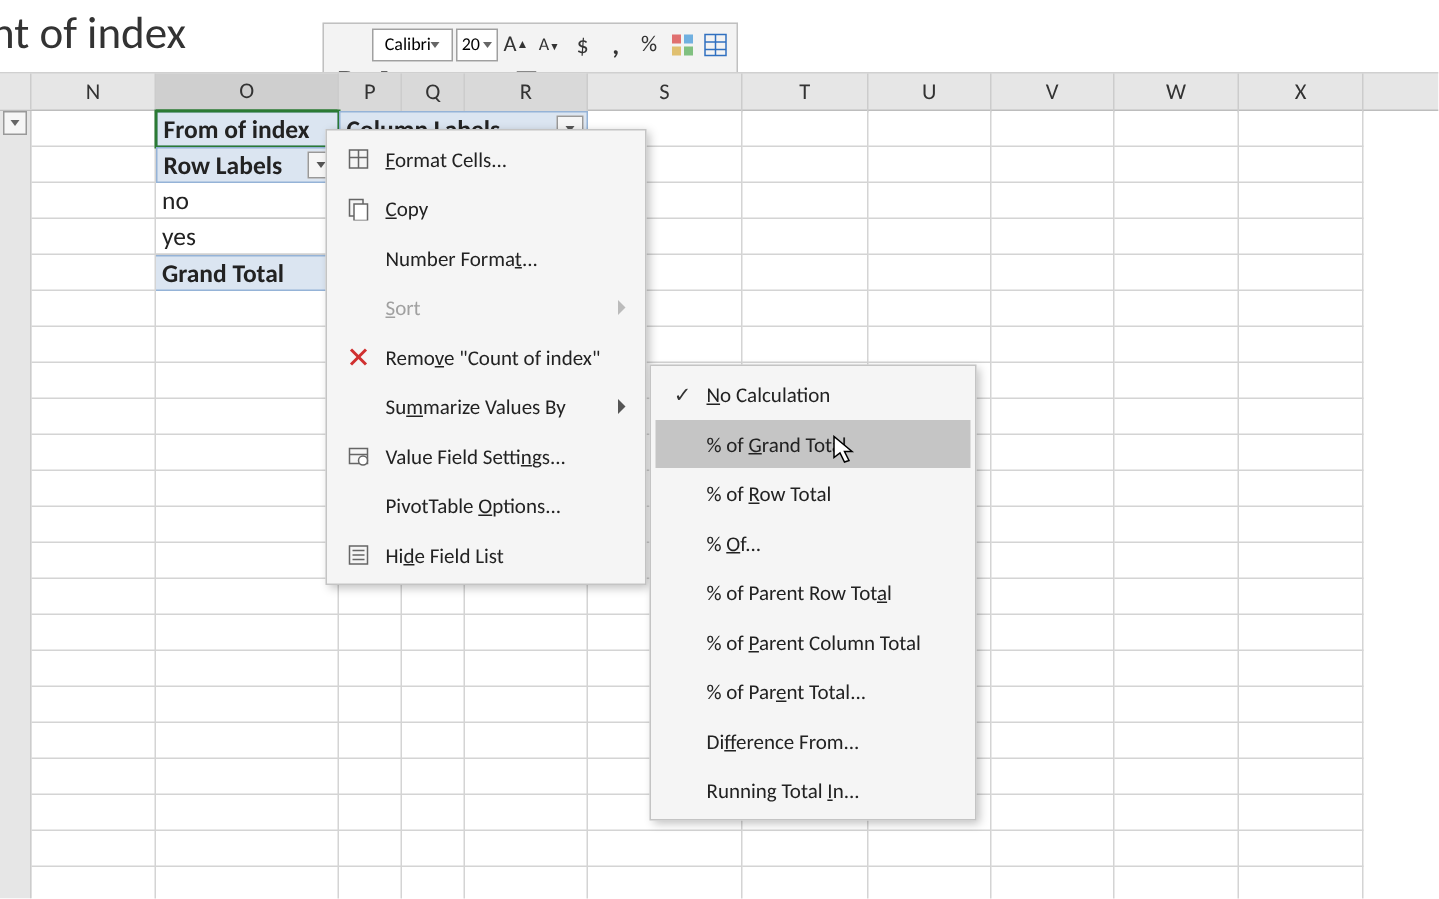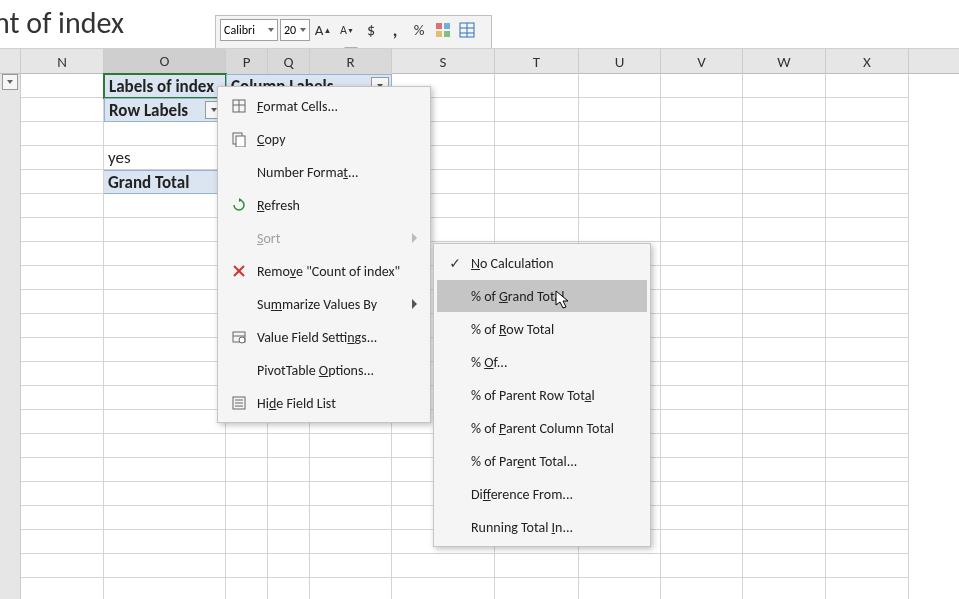--- a/index.html
+++ b/index.html
@@ -5,21 +5,21 @@
   * { box-sizing: border-box; margin: 0; padding: 0; font-family: "Segoe UI", Calibri, Arial, sans-serif; }
   html, body { width: 959px; height: 599px; overflow: hidden; background: #fff; }
   body { position: relative; }
 
   
   .title-frag { position: absolute; left: -6px; top: 4px; font-size: 30px; color: #333; font-weight: 400; }
 
   
   .mini-toolbar { position: absolute; left: 215px; top: 15px; width: 277px; height: 54px; background: #f3f3f3; border: 1px solid #c0c0c0; padding: 2px 4px; display: flex; flex-direction: column; }
   .mt-row { display: flex; align-items: center; height: 26px; gap: 2px; }
-  .mt-font { width: 58px; height: 22px; border: 1px solid #a0a0a0; background: #fff; font-size: 12px; padding: 1px 3px; display: flex; align-items: center; justify-content: space-between; }
+  .mt-font { width: 58px; height: 22px; border: 1px solid #a0a0a0; background: #fff; font-size: 12px; padding: 1px 3px; display: flex; align-items: center; justify-content: center; margin-left: 28px; }
   .mt-size { width: 30px; height: 22px; border: 1px solid #a0a0a0; background: #fff; font-size: 12px; padding: 1px 3px; display: flex; align-items: center; justify-content: space-between; }
   .mt-btn { width: 22px; height: 22px; display: flex; align-items: center; justify-content: center; font-size: 14px; color: #333; cursor: default; position: relative; }
   .mt-btn svg { display: block; }
   .caret { width: 0; height: 0; border-left: 3px solid transparent; border-right: 3px solid transparent; border-top: 4px solid #666; }
   .bold { font-weight: 700; font-family: "Times New Roman", serif; font-size: 16px; }
   .italic { font-style: italic; font-family: "Times New Roman", serif; font-size: 16px; }
 
   
   .colhdr { position: absolute; left: 0; top: 48px; right: 0; height: 26px; background: #e6e6e6; border-top: 1px solid #d0d0d0; border-bottom: 1px solid #bdbdbd; display: flex; }
   .colhdr .stub { width: 21px; border-right: 1px solid #ccc; background: #e6e6e6; }
@@ -398,29 +398,30 @@
       <div class="cell" style="left: 83px; top: 504px; width: 122px;"></div>
       <div class="cell" style="left: 205px; top: 504px; width: 42px;"></div>
       <div class="cell" style="left: 247px; top: 504px; width: 42px;"></div>
       <div class="cell" style="left: 289px; top: 504px; width: 82px;"></div>
       <div class="cell" style="left: 371px; top: 504px; width: 103px;"></div>
       <div class="cell" style="left: 474px; top: 504px; width: 84px;"></div>
       <div class="cell" style="left: 558px; top: 504px; width: 82px;"></div>
       <div class="cell" style="left: 640px; top: 504px; width: 82px;"></div>
       <div class="cell" style="left: 722px; top: 504px; width: 83px;"></div>
       <div class="cell" style="left: 805px; top: 504px; width: 83px;"></div>
-      <div class="cell pivot-hdr sel-cell" style="left: 83px; top: 0px; width: 122px;">Labels of index</div>
+      <div class="cell pivot-hdr sel-cell" style="left: 83px; top: 0px; width: 122px;">From of index</div>
       <div class="cell pivot-hdr" style="left: 205px; top: 0px; width: 166px;">Column Labels<div class="filter-btn">
           <span class="caret"></span>
         </div></div>
       <div class="cell pivot-hdr" style="left: 83px; top: 24px; width: 122px; text-align: right;">Row Labels<div class="filter-btn">
           <span class="caret"></span>
         </div></div>
       <div class="cell pivot-hdr" style="left: 289px; top: 24px; width: 82px;">Grand Total</div>
       <div class="cell pivot-hdr" style="left: 205px; top: 24px; width: 84px;"></div>
+      <div class="cell pivot-body" style="left: 83px; top: 48px; width: 122px;">no</div>
       <div class="cell pivot-body right" style="left: 289px; top: 48px; width: 82px;">77</div>
       <div class="cell pivot-body" style="left: 205px; top: 48px; width: 84px;"></div>
       <div class="cell pivot-body" style="left: 83px; top: 72px; width: 122px;">yes</div>
       <div class="cell pivot-body right" style="left: 289px; top: 72px; width: 82px;">469</div>
       <div class="cell pivot-body" style="left: 205px; top: 72px; width: 84px;"></div>
       <div class="cell pivot-total" style="left: 83px; top: 96px; width: 122px;">Grand Total</div>
       <div class="cell pivot-total" style="left: 205px; top: 96px; width: 84px;"></div>
       <div class="cell pivot-total right" style="left: 289px; top: 96px; width: 82px;">546</div>
     </div>
 </div>
@@ -442,29 +443,20 @@
           <rect x="2" y="2" width="9" height="11" fill="none" stroke="#666"></rect>
           <rect x="5" y="5" width="9" height="11" fill="#fff" stroke="#666"></rect>
         </svg>
       </span>
       <span class="lab"><span class="u">C</span>opy</span>
     </div>
     <div class="item">
       <span class="ico"></span>
       <span class="lab">Number Forma<span class="u">t</span>...</span>
     </div>
-    <div class="item">
-      <span class="ico">
-        <svg width="16" height="16">
-          <path d="M8 3 A5 5 0 1 1 3 8" fill="none" stroke="#2a8a3a" stroke-width="1.5"></path>
-          <path d="M8 1 L8 5 L11 3 Z" fill="#2a8a3a"></path>
-        </svg>
-      </span>
-      <span class="lab"><span class="u">R</span>efresh</span>
-    </div>
     <div class="item dis">
       <span class="ico"></span>
       <span class="lab"><span class="u">S</span>ort</span>
       <span class="arrow"></span>
     </div>
     <div class="item">
       <span class="ico">
         <svg width="14" height="14">
           <line x1="2" y1="2" x2="12" y2="12" stroke="#d03030" stroke-width="2"></line>
           <line x1="12" y1="2" x2="2" y2="12" stroke="#d03030" stroke-width="2"></line>

